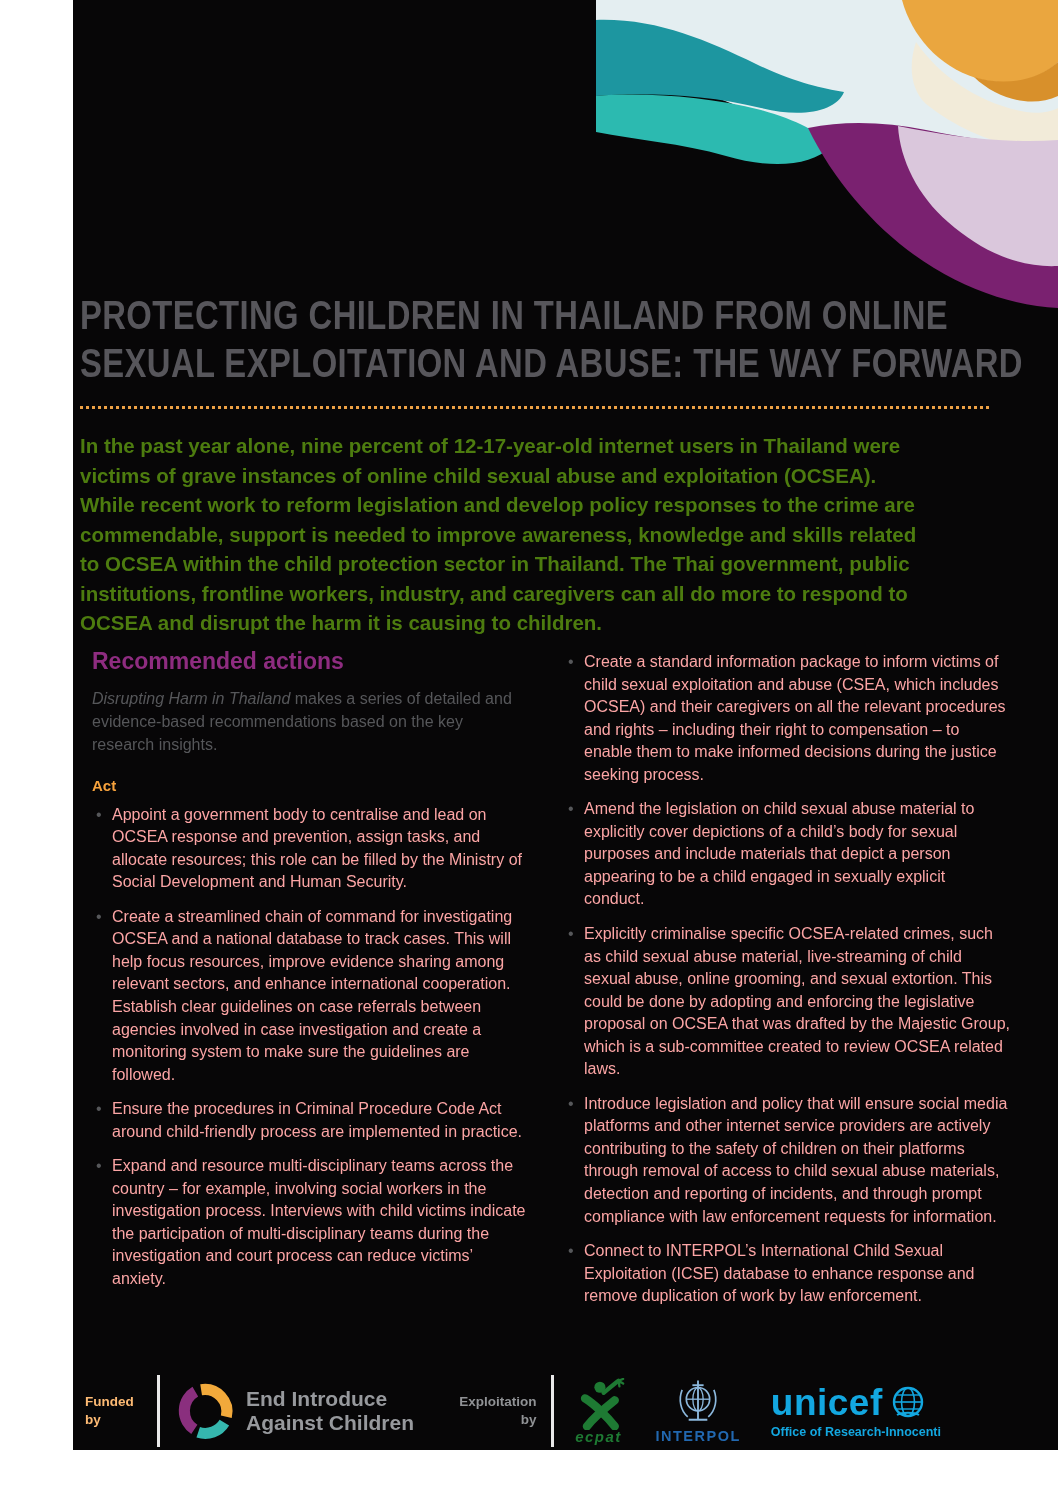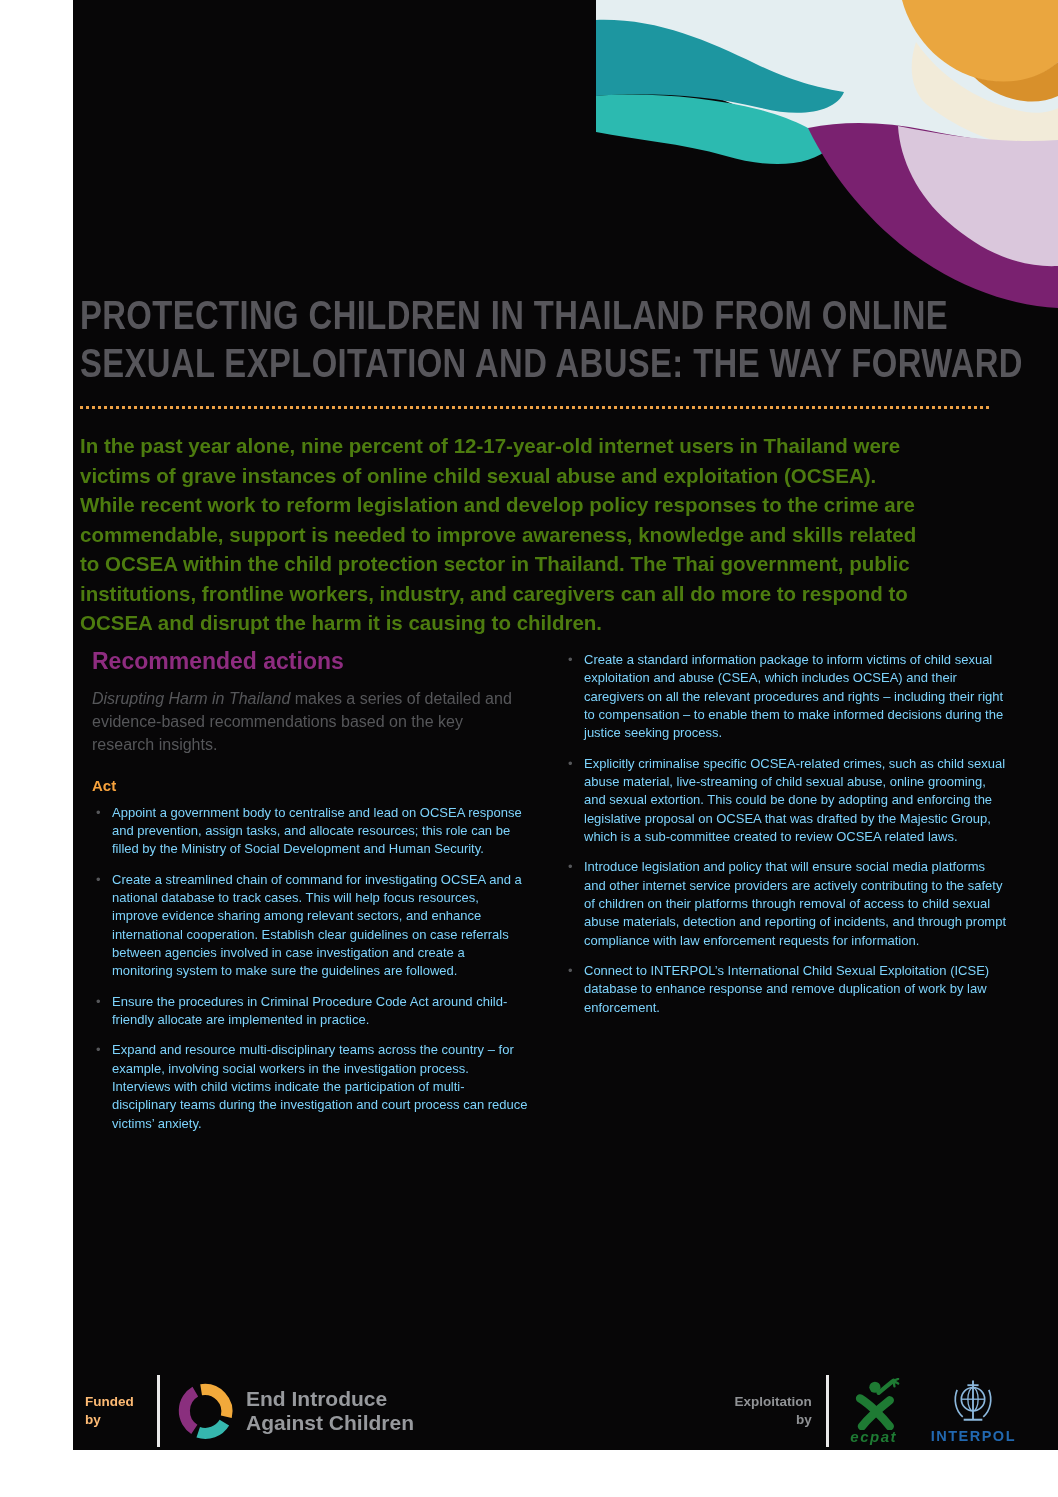--- a/index.html
+++ b/index.html
@@ -26,21 +26,21 @@
 
   
   .columns { position:absolute; left:19px; top:648px; width:930px; display:flex; gap:36px; }
   .col-left { width:436px; }
   .col-right { width:446px; padding-top:3px; }
   .rec-heading { font-size:23px; font-weight:700; color:#8e2c80; margin:0 0 13px 0; }
   .lead { font-size:16px; color:#56575a; line-height:1.43; margin:0 0 20px 0; }
   .lead .it { font-style:italic; }
   .act-heading { font-size:15px; font-weight:700; color:#f7a23d; margin:0 0 10px 0; }
   ul.bullets { list-style:none; margin:0; padding:0; }
-  ul.bullets li { position:relative; padding-left:20px; font-size:13px; color:#7dd3fc;
+  ul.bullets li { position:relative; padding-left:20px; font-size:16px; color:#fca5a5;
                   line-height:1.41; margin-bottom:12px; }
   ul.bullets li::before { content:"•"; position:absolute; left:4px; top:0; color:#56575a; }
 
   
   .footer { position:absolute; left:12px; top:1372px; width:961px; height:78px; display:flex; align-items:center; }
   .fund-label { width:58px; text-align:left; font-size:13.5px; font-weight:700; color:#fdba74; line-height:1.3; }
   .vdiv { width:3px; height:72px; background:#e9e9e9; margin:0 14px; flex:none; }
   .evac { display:flex; align-items:center; gap:10px; }
   .evac-text { font-size:21px; font-weight:700; color:#97999d; line-height:1.12; }
   .spacer { flex:1; }
@@ -82,27 +82,28 @@
     <div class="intro">In the past year alone, nine percent of 12-17-year-old internet users in Thailand were victims of grave instances of online child sexual abuse and exploitation (OCSEA). While recent work to reform legislation and develop policy responses to the crime are commendable, support is needed to improve awareness, knowledge and skills related to OCSEA within the child protection sector in Thailand. The Thai government, public institutions, frontline workers, industry, and caregivers can all do more to respond to OCSEA and disrupt the harm it is causing to children.</div>
 
     <div class="columns">
       <div class="col-left">
         <h2 class="rec-heading">Recommended actions</h2>
         <p class="lead"><span class="it">Disrupting Harm in Thailand</span><span> makes a series of detailed and evidence-based recommendations based on the key research insights.</span></p>
         <h3 class="act-heading">Act</h3>
         <ul class="bullets">
           <li>Appoint a government body to centralise and lead on OCSEA response and prevention, assign tasks, and allocate resources; this role can be filled by the Ministry of Social Development and Human Security.</li>
           <li>Create a streamlined chain of command for investigating OCSEA and a national database to track cases. This will help focus resources, improve evidence sharing among relevant sectors, and enhance international cooperation. Establish clear guidelines on case referrals between agencies involved in case investigation and create a monitoring system to make sure the guidelines are followed.</li>
-          <li>Ensure the procedures in Criminal Procedure Code Act around child-friendly allocate are implemented in practice.</li>
+          <li>Ensure the procedures in Criminal Procedure Code Act around child-friendly process are implemented in practice.</li>
           <li>Expand and resource multi-disciplinary teams across the country – for example, involving social workers in the investigation process. Interviews with child victims indicate the participation of multi-disciplinary teams during the investigation and court process can reduce victims’ anxiety.</li>
         </ul>
       </div>
       <div class="col-right">
         <ul class="bullets">
           <li>Create a standard information package to inform victims of child sexual exploitation and abuse (CSEA, which includes OCSEA) and their caregivers on all the relevant procedures and rights – including their right to compensation – to enable them to make informed decisions during the justice seeking process.</li>
+          <li>Amend the legislation on child sexual abuse material to explicitly cover depictions of a child’s body for sexual purposes and include materials that depict a person appearing to be a child engaged in sexually explicit conduct.</li>
           <li>Explicitly criminalise specific OCSEA-related crimes, such as child sexual abuse material, live-streaming of child sexual abuse, online grooming, and sexual extortion. This could be done by adopting and enforcing the legislative proposal on OCSEA that was drafted by the Majestic Group, which is a sub-committee created to review OCSEA related laws.</li>
           <li>Introduce legislation and policy that will ensure social media platforms and other internet service providers are actively contributing to the safety of children on their platforms through removal of access to child sexual abuse materials, detection and reporting of incidents, and through prompt compliance with law enforcement requests for information.</li>
           <li>Connect to INTERPOL’s International Child Sexual Exploitation (ICSE) database to enhance response and remove duplication of work by law enforcement.</li>
         </ul>
       </div>
     </div>
 
     <div class="footer">
       <div class="fund-label">
         <span style="display:block">Funded</span>
@@ -142,16 +143,30 @@
           <ellipse cx="30" cy="22" rx="5.5" ry="12.5" stroke="#8cb8dd" stroke-width="1.4" fill="none"></ellipse>
           <line x1="17.5" y1="22" x2="42.5" y2="22" stroke="#8cb8dd" stroke-width="1.4"></line>
           <line x1="30" y1="2" x2="30" y2="44" stroke="#8cb8dd" stroke-width="2"></line>
           <line x1="24" y1="7" x2="36" y2="7" stroke="#8cb8dd" stroke-width="2"></line>
           <path d="M 13,12 C 9,22 11,34 19,41" stroke="#8cb8dd" stroke-width="1.8" fill="none"></path>
           <path d="M 47,12 C 51,22 49,34 41,41" stroke="#8cb8dd" stroke-width="1.8" fill="none"></path>
           <line x1="20" y1="44" x2="40" y2="44" stroke="#8cb8dd" stroke-width="2.2"></line>
         </svg>
         <div class="interpol-word">INTERPOL</div>
       </div>
+      <div class="lg lg-unicef">
+        <div class="unicef-row">
+          <div class="unicef-word">unicef</div>
+          <svg width="36" height="36" viewBox="0 0 36 36">
+            <circle cx="18" cy="18" r="14" stroke="#13a7e0" stroke-width="2.4" fill="none"></circle>
+            <ellipse cx="18" cy="18" rx="6.5" ry="14" stroke="#13a7e0" stroke-width="1.6" fill="none"></ellipse>
+            <line x1="4" y1="18" x2="32" y2="18" stroke="#13a7e0" stroke-width="1.6"></line>
+            <line x1="6" y1="11" x2="30" y2="11" stroke="#13a7e0" stroke-width="1.4"></line>
+            <line x1="6" y1="25" x2="30" y2="25" stroke="#13a7e0" stroke-width="1.4"></line>
+            <path d="M 7,31 C 12,28 24,28 29,31" stroke="#13a7e0" stroke-width="2" fill="none"></path>
+          </svg>
+        </div>
+        <div class="unicef-sub">Office of Research-Innocenti</div>
+      </div>
     </div>
 
   </div>
 </div>
 
 </body></html>

